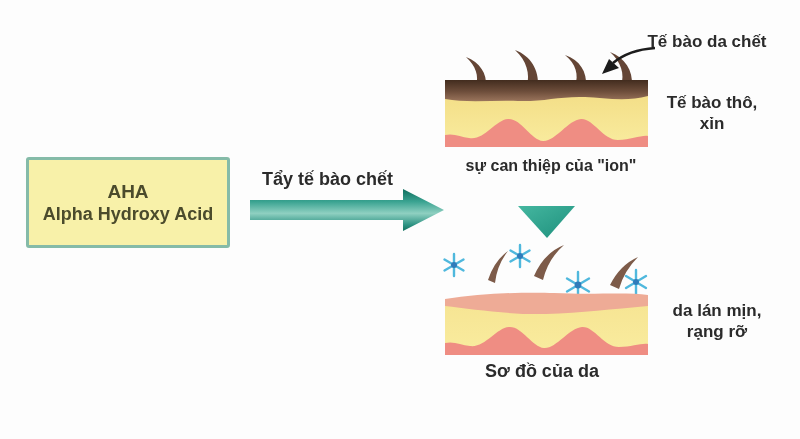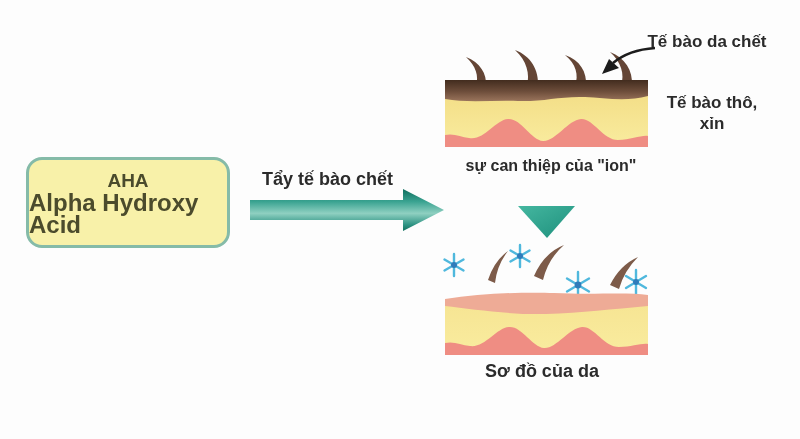--- a/index.html
+++ b/index.html
@@ -11,27 +11,27 @@
     position:relative;
     width:800px;height:439px;
     background:#fdfdfd;
     overflow:hidden;
   }
   
   .aha-box{
     position:absolute;left:26px;top:157px;width:204px;height:91px;
     background:#f8f1a9;
     border:3px solid #85bba8;
-    border-radius:16px;
+    border-radius:3px;
     box-sizing:border-box;
     display:flex;flex-direction:column;justify-content:center;align-items:center;
-    color:#4b4b2c;font-weight:bold;
+    color:#4b4b2c;font-weight:bold;text-align:right;
   }
   .aha-title{font-size:19px;line-height:22px;}
-  .aha-subtitle{font-size:24px;line-height:22px;}
+  .aha-subtitle{font-size:18px;line-height:22px;}
 
   .lbl{
     position:absolute;color:#2b2b2b;font-weight:bold;text-align:center;
     line-height:20px;
   }
   .arrow-label{left:245px;top:169px;width:165px;font-size:18px;}
   .dead-cells-label{left:618px;top:32px;width:178px;font-size:17px;}
   .rough-label{left:648px;top:92px;width:128px;font-size:17px;line-height:21px;}
   .mid-caption{left:418px;top:155px;width:266px;font-size:16px;line-height:21px;}
   .smooth-label{left:652px;top:300px;width:130px;font-size:17px;line-height:21px;}
@@ -160,15 +160,19 @@
       </g>
     </g>
 
     <rect x="3" y="56" width="203" height="56" fill="url(#yellowGrad2)"></rect>
 
     <path d="M3,56 C40,50 85,49 112,50 C150,52 185,49 206,52 L206,63 C170,66 140,70 104,71 C68,72 30,66 3,63 Z" fill="#eeab96"></path>
 
     <path d="M3,112 L3,100 C12,98 19,102 28,103 C43,105 54,85 67,84 C80,83 90,104 102,105 C114,106 127,85 140,84 C152,83 162,104 177,104 C190,104 199,100 206,101 L206,112 Z" fill="#ef8d83"></path>
   </svg>
 
+  <div class="lbl smooth-label">
+    <div>da lán mịn,</div>
+    <div>rạng rỡ</div>
+  </div>
   <div class="lbl bottom-caption">Sơ đồ của da</div>
 
 </div>
 
 </body></html>

